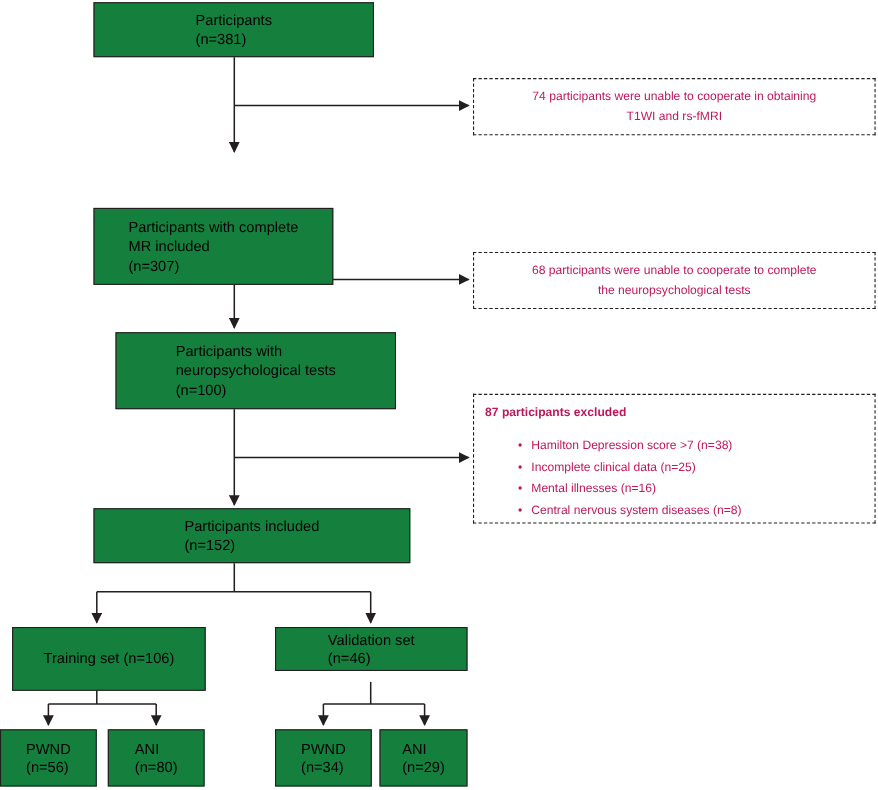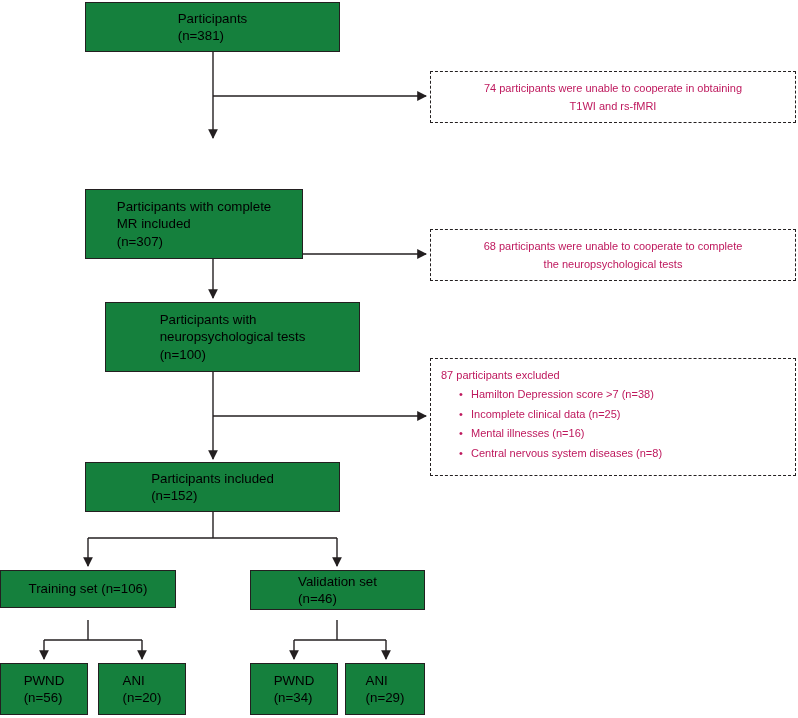--- a/index.html
+++ b/index.html
@@ -35,24 +35,24 @@
     font-size:11px;
     line-height:18px;
     color:#be185d;
   }
   .dashed.center{
     display:flex;align-items:center;justify-content:center;text-align:center;
   }
   .dashed.listbox{
     padding:7px 0 0 10px;
   }
-  .excl-title{margin:0 0 1px 0;}
+  .excl-title{margin:0 0 1px 0;font-weight:bold;}
   .excl-list{
     list-style:none;
-    margin:0;
+    margin:12px;
     padding:0 0 0 18px;
   }
   .excl-list li{
     position:relative;
     padding-left:12px;
     line-height:19.5px;
   }
   .excl-list li:before{
     content:"\2022";
     position:absolute;
@@ -116,28 +116,28 @@
   </div>
 
   <div class="box" style="left:85px;top:302px;width:255px;height:70px;margin-left:20px;">
     <div>
       <span class="txt-line">Participants with</span>
       <span class="txt-line">neuropsychological tests</span>
       <span class="txt-line">(n=100)</span>
     </div>
   </div>
 
-  <div class="box" style="left:85px;top:462px;width:255px;height:50px;">
+  <div class="box" style="left:85px;top:462px;width:288px;height:50px;">
     <div>
       <span class="txt-line">Participants included</span>
       <span class="txt-line">(n=152)</span>
     </div>
   </div>
 
-  <div class="box" style="left:0px;top:570px;width:176px;height:38px;">
+  <div class="box" style="left:11px;top:570px;width:176px;height:58px;">
     <div>
       <span class="txt-line">Training set (n=106)</span>
     </div>
   </div>
 
   <div class="box" style="left:250px;top:570px;width:175px;height:40px;">
     <div>
       <span class="txt-line">Validation set</span>
       <span class="txt-line">(n=46)</span>
     </div>
@@ -146,21 +146,21 @@
   <div class="box" style="left:0px;top:663px;width:88px;height:52px;">
     <div>
       <span class="txt-line">PWND</span>
       <span class="txt-line">(n=56)</span>
     </div>
   </div>
 
   <div class="box" style="left:98px;top:663px;width:88px;height:52px;">
     <div>
       <span class="txt-line">ANI</span>
-      <span class="txt-line">(n=20)</span>
+      <span class="txt-line">(n=80)</span>
     </div>
   </div>
 
   <div class="box" style="left:250px;top:663px;width:88px;height:52px;">
     <div>
       <span class="txt-line">PWND</span>
       <span class="txt-line">(n=34)</span>
     </div>
   </div>
 

